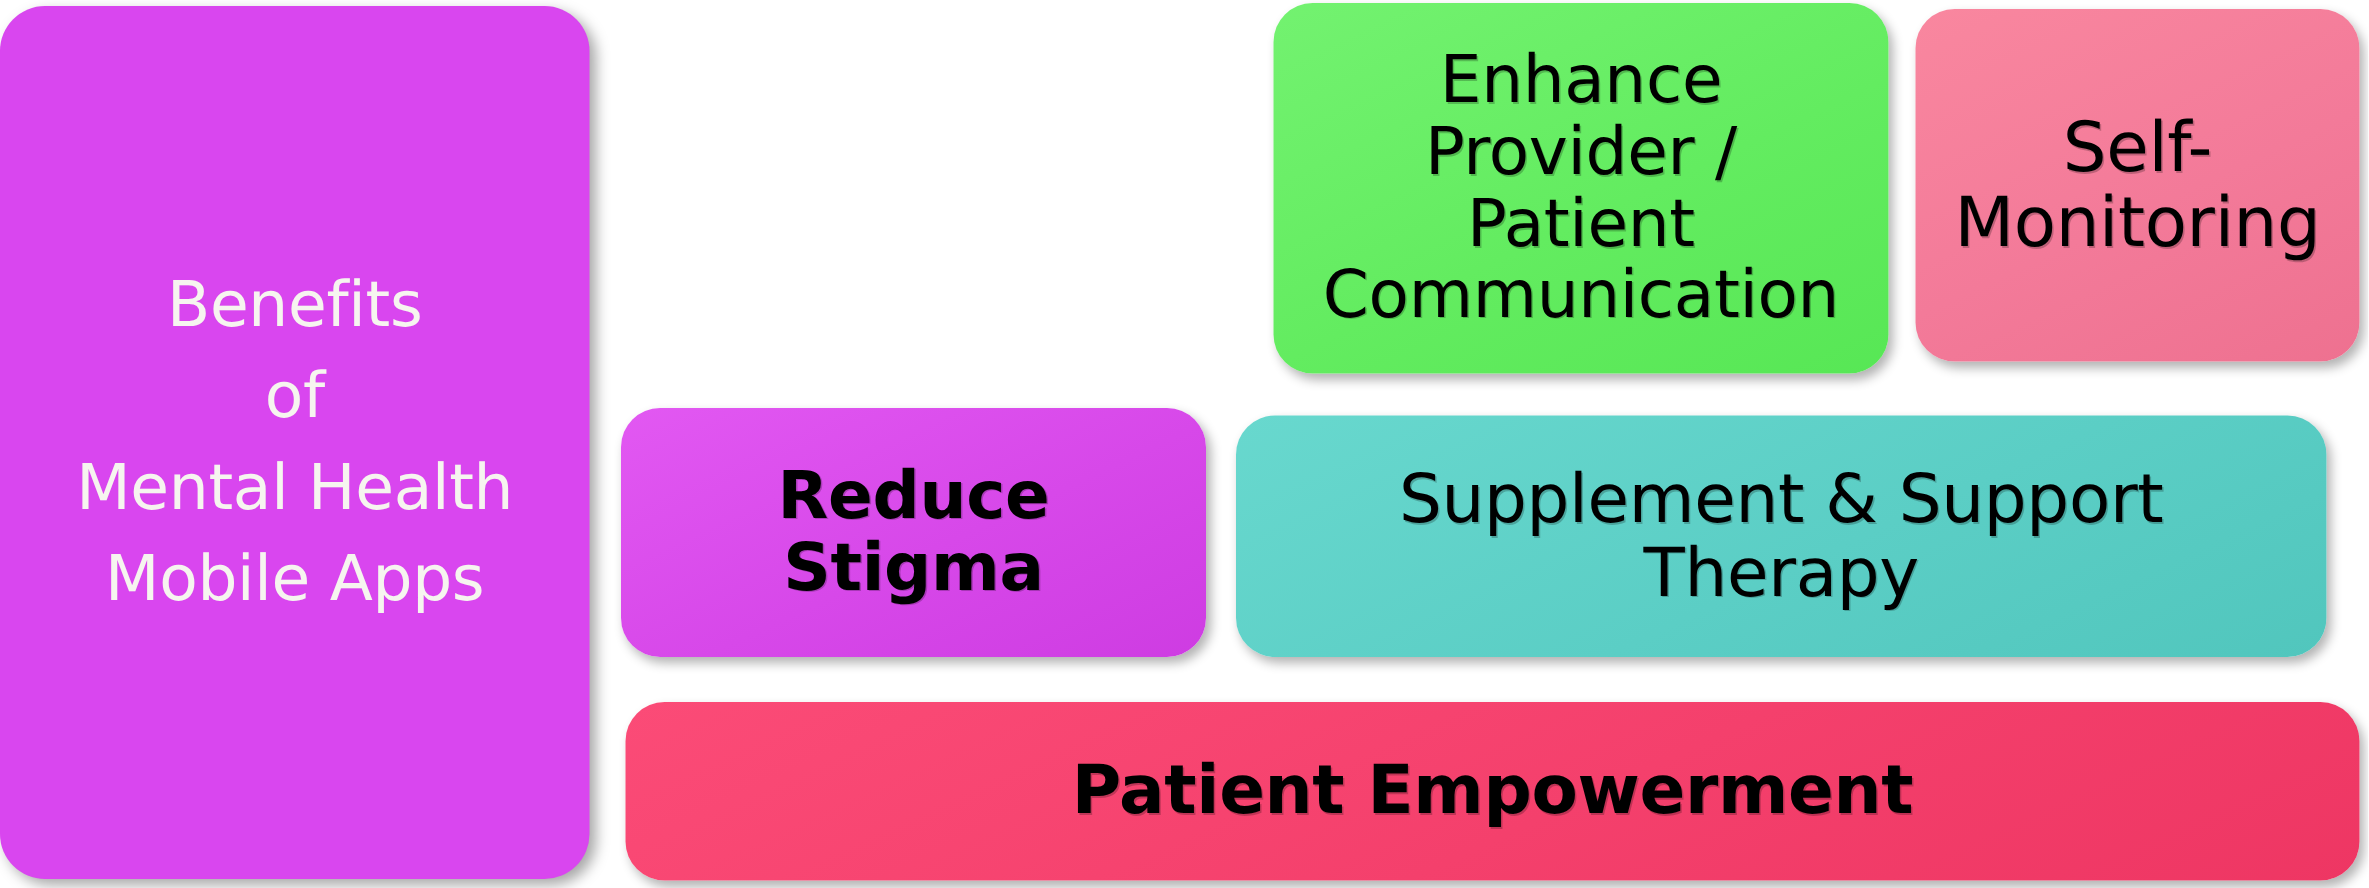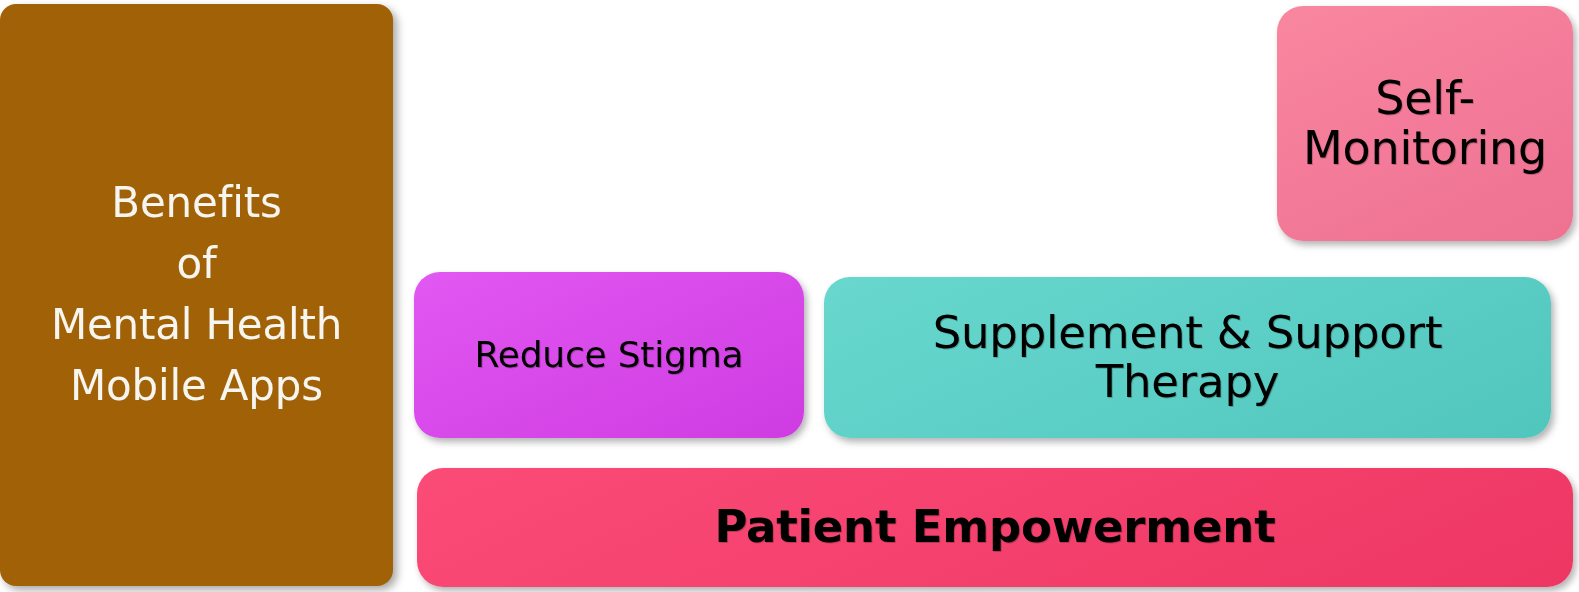--- a/index.html
+++ b/index.html
@@ -34,22 +34,22 @@
     font-weight: 400;
     letter-spacing: -0.2px;
   }
 
   
   .box.root {
     left: 0px;
     top: 4px;
     width: 393px;
     height: 582px;
-    border-radius: 16px;
-    background: #a16207;
+    border-radius: 30px;
+    background: #d946ef;
     color: #F6F5EF;
     font-size: 42px;
     line-height: 1.45;
     text-shadow: none;
     box-shadow: 4px 4px 9px rgba(0,0,0,0.35);
   }
 
   
   .box.provide-psychoeducation {
     left: 406px;
@@ -75,22 +75,23 @@
     font-size: 46px;
     background: linear-gradient(155deg, #F9879F 0%, #F37A99 55%, #EE7190 100%);
   }
 
   
   .box.reduce-stigma {
     left: 414px;
     top: 272px;
     width: 390px;
     height: 166px;
-    font-size: 36px;
+    font-size: 44px;
     background: linear-gradient(155deg, #E258F2 0%, #D748E9 55%, #CE3CE2 100%);
+    font-weight: bold;
   }
   .box.supplement-support {
     left: 824px;
     top: 277px;
     width: 727px;
     height: 161px;
     font-size: 45px;
     background: linear-gradient(155deg, #68D8CE 0%, #5BCEC5 55%, #51C6BD 100%);
   }
 
@@ -113,20 +114,26 @@
 <div id="canvas">
 
   <div class="box root">
     <span class="box-label">Benefits
 of
 Mental Health
 Mobile Apps</span>
   </div>
 
 
+  <div class="box enhance-communication">
+    <span class="box-label">Enhance
+Provider /
+Patient
+Communication</span>
+  </div>
 
   <div class="box self-monitoring">
     <span class="box-label">Self-
 Monitoring</span>
   </div>
 
   <div class="box reduce-stigma">
     <span class="box-label">Reduce Stigma</span>
   </div>
 

